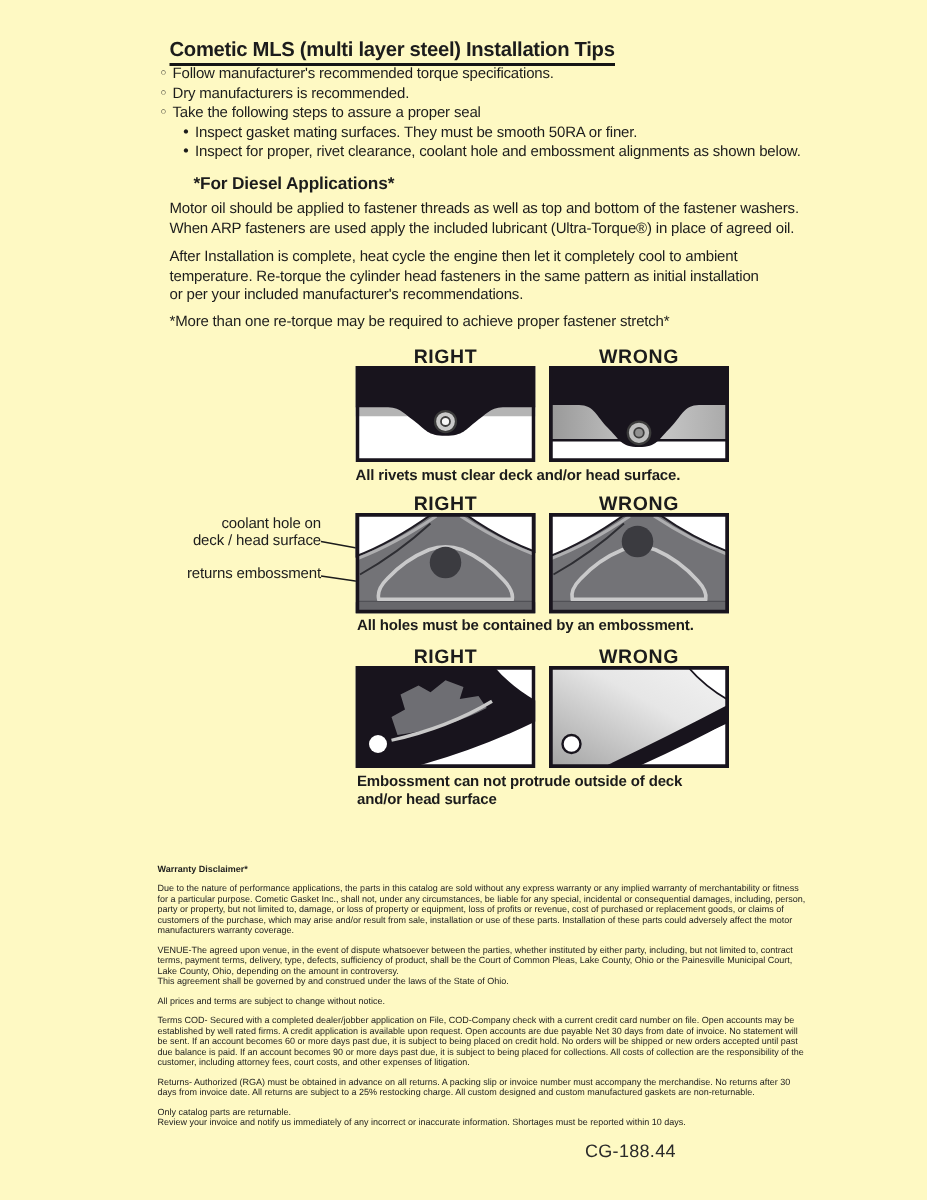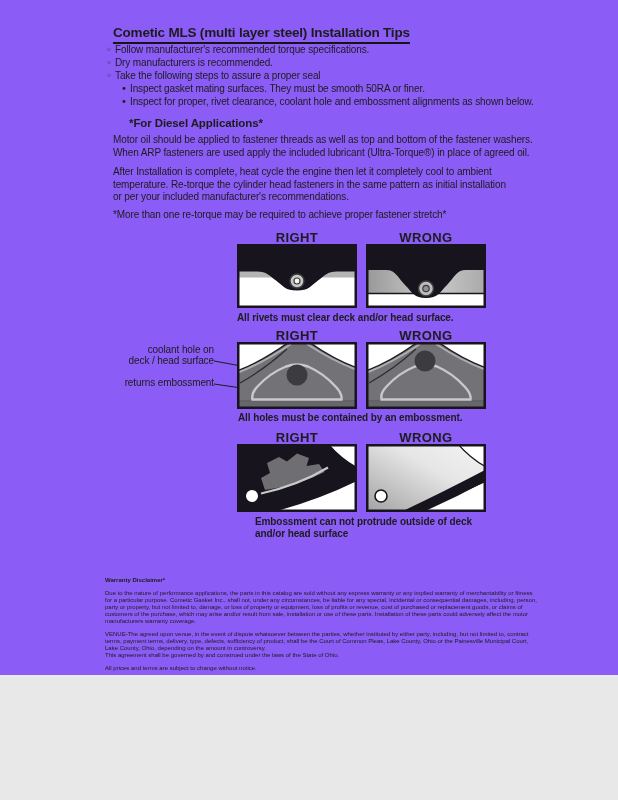--- a/index.html
+++ b/index.html
@@ -1,16 +1,16 @@
 <!DOCTYPE html>
 <html><head>
 <meta charset="utf-8">
 <style>
   html,body{margin:0;padding:0;background:#e8e8e8;}
-  .page{position:relative;width:618px;height:675px;background:#8b5cf6;margin:0 auto;
+  .page{position:relative;width:618px;height:800px;background:#fef9c3;margin:0 auto;
         font-family:"Liberation Sans","DejaVu Sans",sans-serif;color:#1c1c1c;overflow:hidden;}
   .abs{position:absolute;}
   .title{font-size:13.5px;font-weight:bold;letter-spacing:-0.2px;border-bottom:2px solid #151515;
          padding-bottom:2px;margin:0;display:inline-block;}
   .body-text{font-size:10px;letter-spacing:-0.12px;}
   .intro .row{line-height:13px;white-space:nowrap;}
   .marker{display:inline-block;width:9px;font-family:"DejaVu Sans",sans-serif;}
   .sub{margin-left:15px;}
   .h2{font-size:11.5px;font-weight:bold;margin:0;letter-spacing:-0.1px;}
   .para div{line-height:12.6px;white-space:nowrap;}
@@ -153,21 +153,21 @@
           <stop offset="1" stop-color="#f3f3f3"></stop>
       </linearGradient>
     </defs>
     <rect width="120" height="68" fill="#ffffff"></rect>
     <path d="M0 0 H92 Q104 14 120 23 V37 Q80 56.5 36 68 H0 Z" fill="url(#g3w)" stroke="#18141d" stroke-width="1.2"></path>
     <path d="M120 25.5 Q78 47.5 40 65.5 L36 68 H57 Q90 53.5 120 37 Z" fill="#18141d"></path>
     <circle cx="15" cy="52" r="6" fill="#ffffff" stroke="#18141d" stroke-width="1.6"></circle>
     <rect x="1.25" y="1.25" width="117.5" height="65.5" fill="none" stroke="#18141d" stroke-width="2.5"></rect>
   </svg>
 
-  <div class="abs caption" style="left:238px;top:516px;margin-left:17px;">
+  <div class="abs caption" style="left:238px;top:516px;">
     <div>Embossment can not protrude outside of deck</div>
     <div>and/or head surface</div>
   </div>
 
   <div class="abs legal" style="left:105px;top:577px;">
     <p class="lh">Warranty Disclaimer*</p>
     <p>Due to the nature of performance applications, the parts in this catalog are sold without any express warranty or any implied warranty of merchantability or fitness for a particular purpose.  Cometic Gasket Inc., shall not, under any circumstances, be liable for any special, incidental or consequential damages, including, person, party or property, but not limited to, damage, or loss of property or equipment, loss of profits or revenue, cost of purchased or replacement goods, or claims of customers of the purchase, which may arise and/or result from sale, installation or use of these parts.  Installation of these parts could adversely affect the motor manufacturers warranty coverage.</p>
     <p class="tight">VENUE-The agreed upon venue, in the event of dispute whatsoever between the parties, whether instituted by either party, including, but not limited to, contract terms, payment terms, delivery, type, defects, sufficiency of product, shall be the Court of Common Pleas, Lake County, Ohio or the Painesville Municipal Court, Lake County, Ohio, depending on the amount in controversy.</p>
     <p>This agreement shall be governed by and construed under the laws of the State of Ohio.</p>
     <p>All prices and terms are subject to change without notice.</p>

